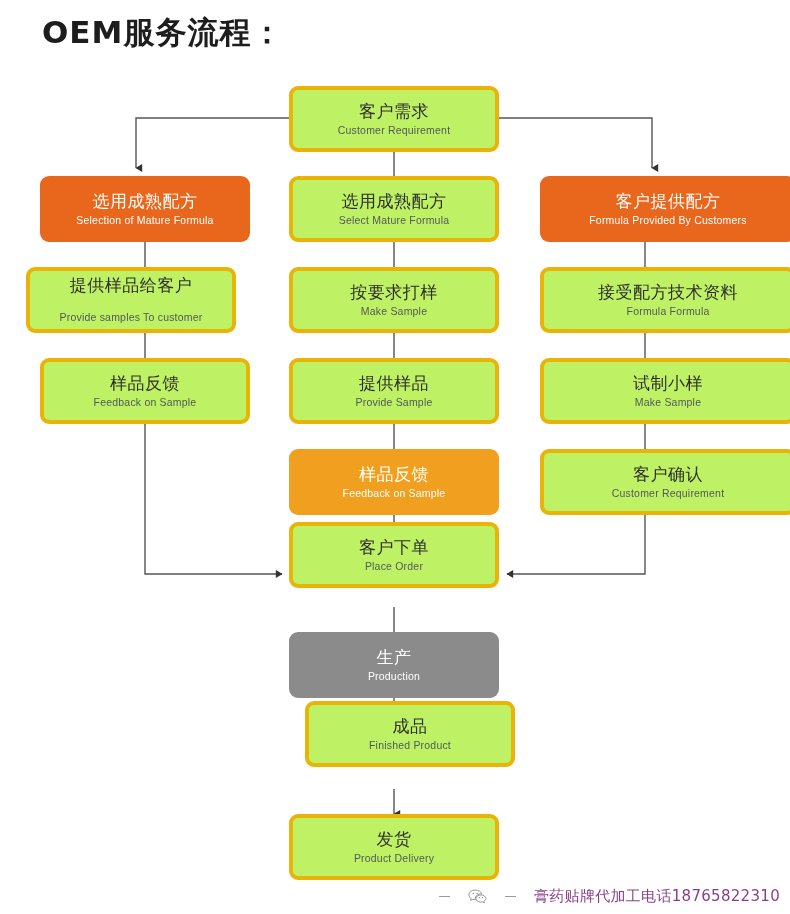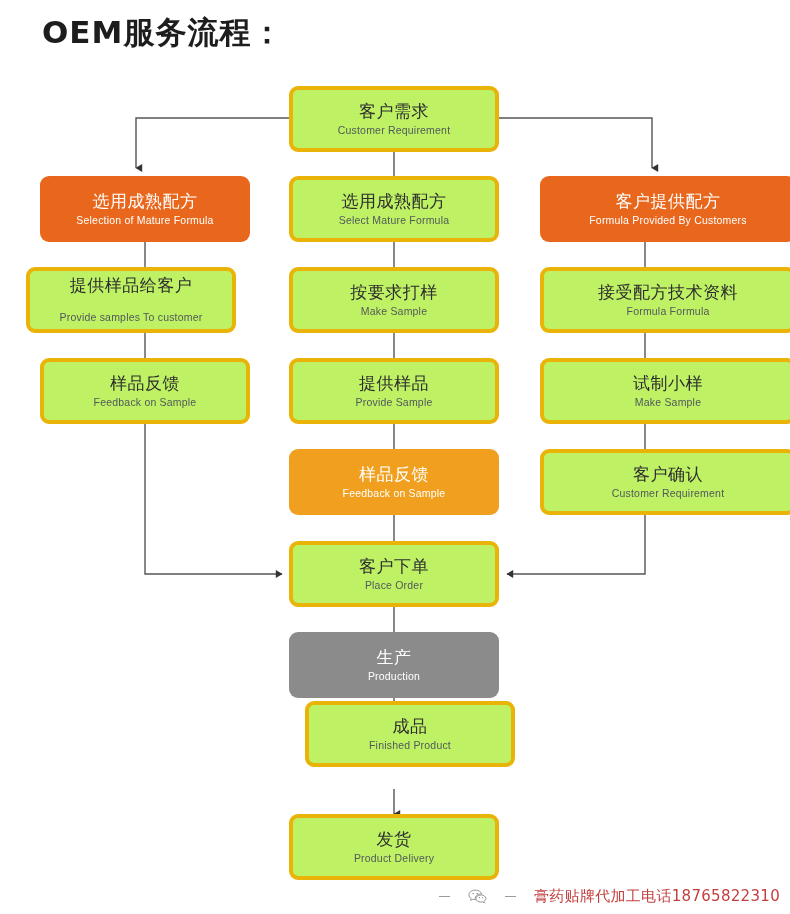--- a/index.html
+++ b/index.html
@@ -76,21 +76,21 @@
   .node.gray    { background: #8b8b8b; }
   .node.wide    { width: 256px; }
 
   #watermark {
     position: absolute;
     right: 10px;
     bottom: 8px;
     display: flex;
     align-items: center;
     gap: 18px;
-    color: #b91c1c;
+    color: #701a75;
     font-size: 15px;
     font-family: "DejaVu Sans", "Liberation Sans", sans-serif;
     letter-spacing: 0.3px;
     opacity: 0.85;
   }
   #watermark .dash {
     width: 11px;
     height: 1px;
     background: #8a8a8a;
   }
@@ -190,21 +190,21 @@
 
   <div class="node filled amber" style="left:289px; top:449px;">
     <span class="cn">样品反馈</span>
     <span class="en">Feedback on Sample</span>
   </div>
   <div class="node wide" style="left:540px; top:449px;">
     <span class="cn">客户确认</span>
     <span class="en">Customer Requirement</span>
   </div>
 
-  <div class="node" style="left:289px; top:541px;">
+  <div class="node" style="left:289px; top:522px;">
     <span class="cn">客户下单</span>
     <span class="en">Place Order</span>
   </div>
   <div class="node filled gray" style="left:289px; top:632px;">
     <span class="cn">生产</span>
     <span class="en">Production</span>
   </div>
   <div class="node" style="left:289px; top:701px;margin-left:16px;">
     <span class="cn">成品</span>
     <span class="en">Finished Product</span>

